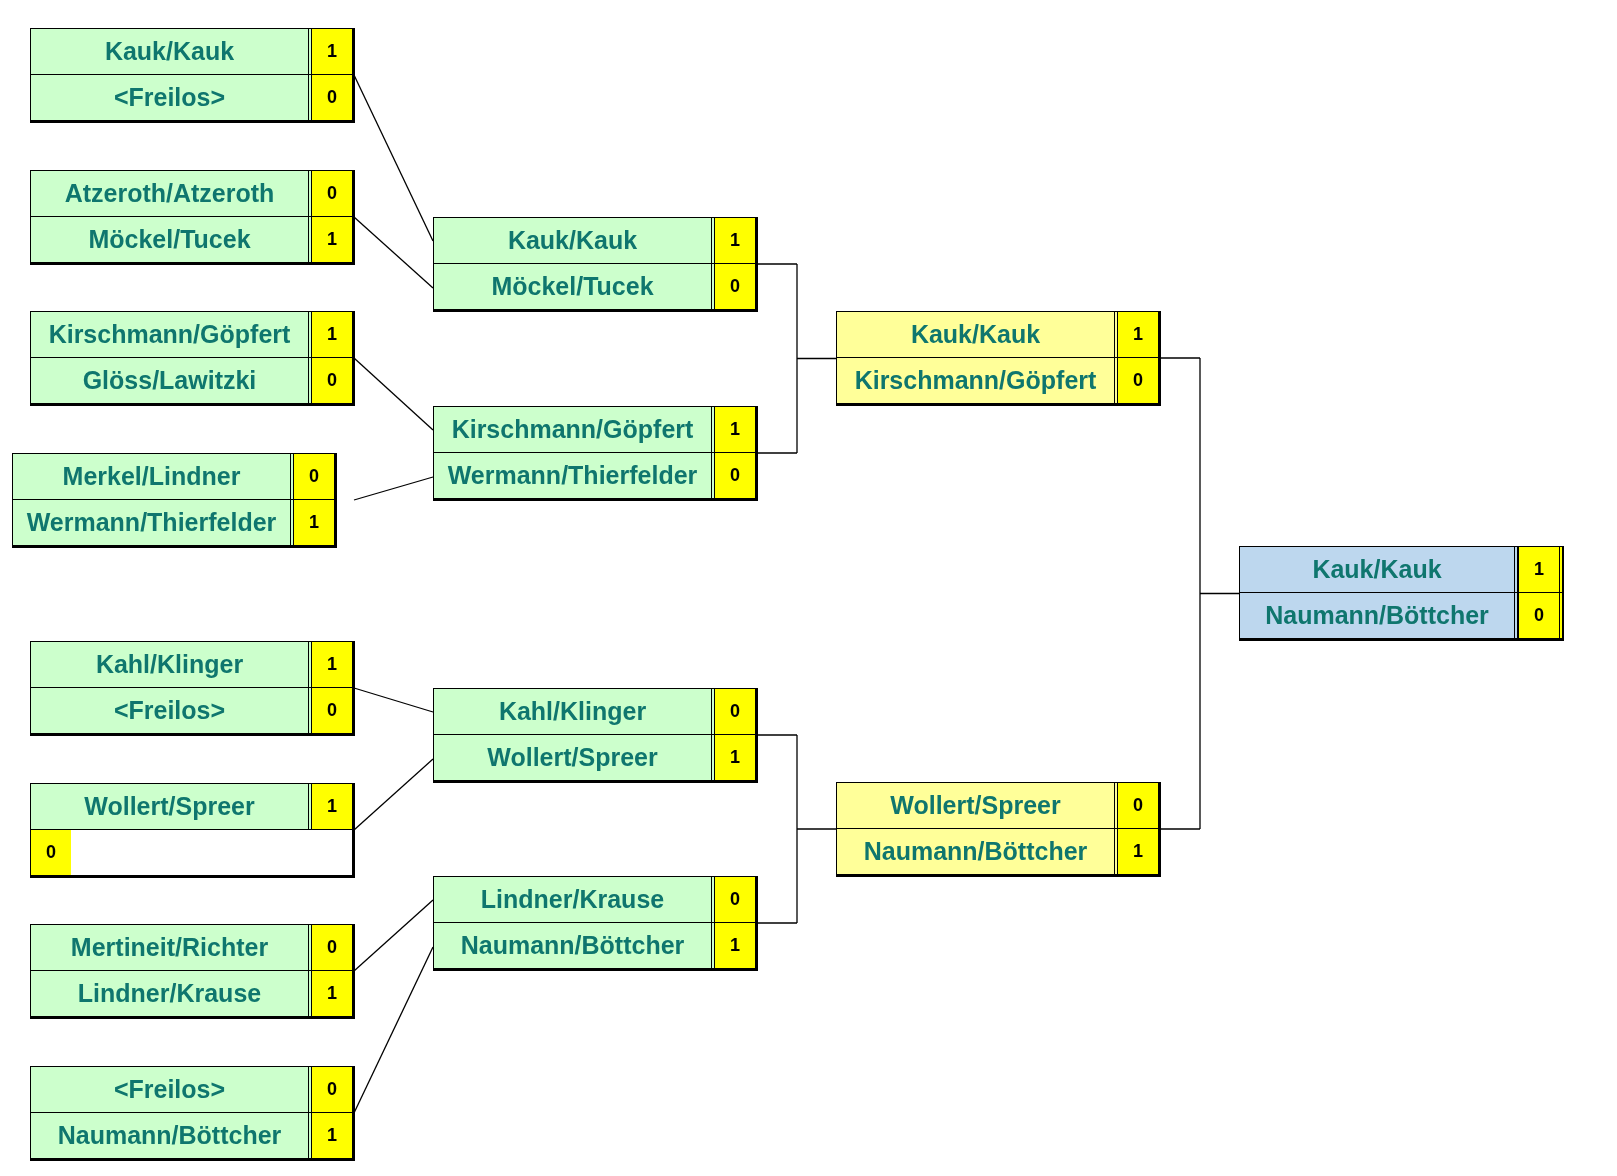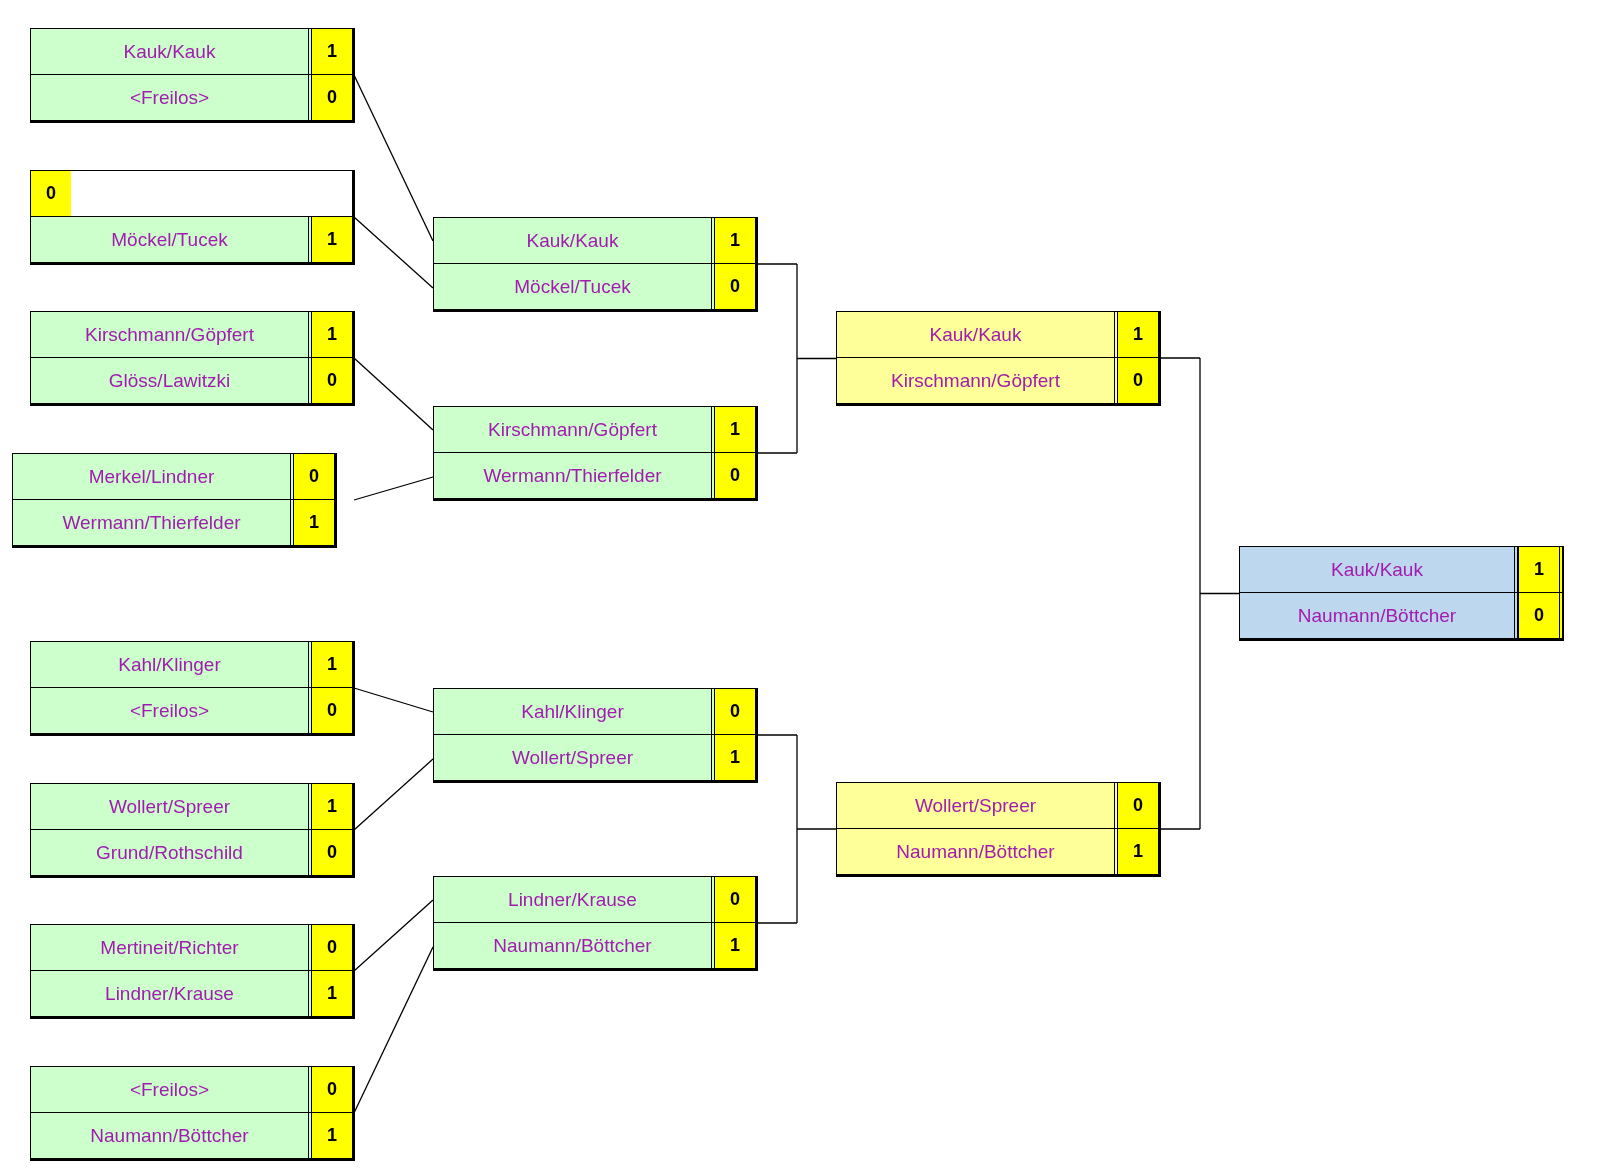--- a/index.html
+++ b/index.html
@@ -5,21 +5,21 @@
   html, body { margin: 0; padding: 0; background: #ffffff; }
   body { width: 1617px; height: 1176px; position: relative; overflow: hidden;
          font-family: "Liberation Sans", sans-serif; }
   #lines { position: absolute; left: 0; top: 0; width: 1617px; height: 1176px; }
   .match { position: absolute; width: 325px; height: 95px; box-sizing: border-box;
            border: 1px solid #000; border-right: 3px solid #000; border-bottom: 3px solid #000;
            display: flex; flex-direction: column; }
   .row { flex: 1; display: flex; }
   .row + .row { border-top: 1.5px solid #000; }
   .name { flex: 1; display: flex; align-items: center; justify-content: center;
-          font-weight: normal; font-size: 19px; color: #a21caf;
+          font-weight: bold; font-size: 25px; color: #0f766e;
           border-right: 4px double #000; }
   .score { width: 40px; display: flex; align-items: center; justify-content: center;
            font-weight: bold; font-size: 18px; color: #000; background: #ffff00; }
   .m-r1 .name, .m-r2 .name { background: #ccffcc; }
   .m-sf .name { background: #ffff99; }
   .m-final .name { background: #bdd7ee; }
   .m-final { border-right: 1px solid #000; }
   .m-final .score { border-left: 1px solid #000; border-right: 4px double #000; }
 </style>
 </head>
@@ -54,20 +54,21 @@
         <div class="name">Kauk/Kauk</div>
         <div class="score">1</div>
       </div>
       <div class="row">
         <div class="name">&lt;Freilos&gt;</div>
         <div class="score">0</div>
       </div>
     </div>
     <div class="match m-r1" style="left: 30px; top: 170px;">
       <div class="row">
+        <div class="name">Atzeroth/Atzeroth</div>
         <div class="score">0</div>
       </div>
       <div class="row">
         <div class="name">Möckel/Tucek</div>
         <div class="score">1</div>
       </div>
     </div>
     <div class="match m-r1" style="left: 30px; top: 311px;">
       <div class="row">
         <div class="name">Kirschmann/Göpfert</div>
@@ -97,21 +98,20 @@
         <div class="name">&lt;Freilos&gt;</div>
         <div class="score">0</div>
       </div>
     </div>
     <div class="match m-r1" style="left: 30px; top: 783px;">
       <div class="row">
         <div class="name">Wollert/Spreer</div>
         <div class="score">1</div>
       </div>
       <div class="row">
-        <div class="name">Grund/Rothschild</div>
         <div class="score">0</div>
       </div>
     </div>
     <div class="match m-r1" style="left: 30px; top: 924px; justify-content: center;">
       <div class="row">
         <div class="name">Mertineit/Richter</div>
         <div class="score">0</div>
       </div>
       <div class="row">
         <div class="name">Lindner/Krause</div>

